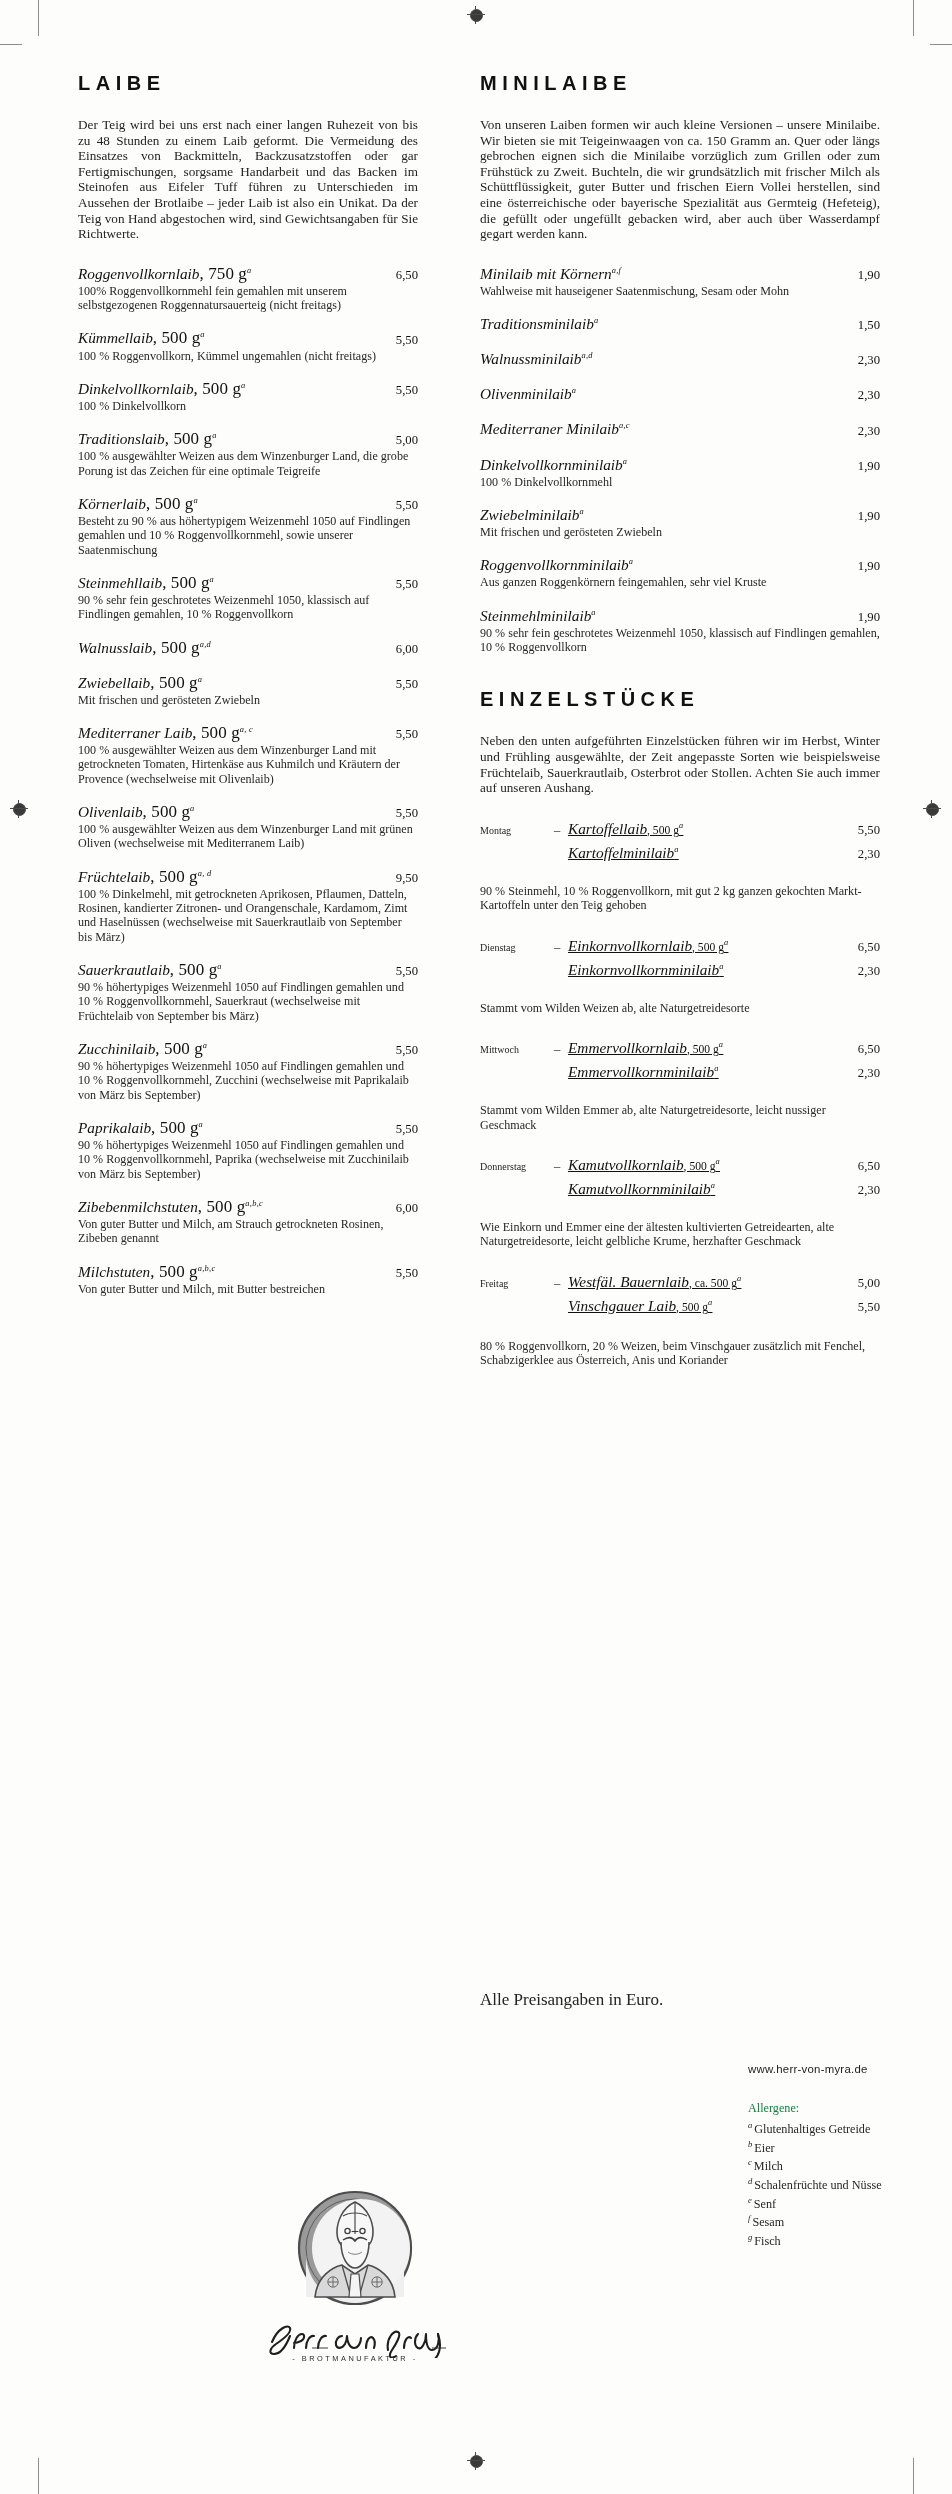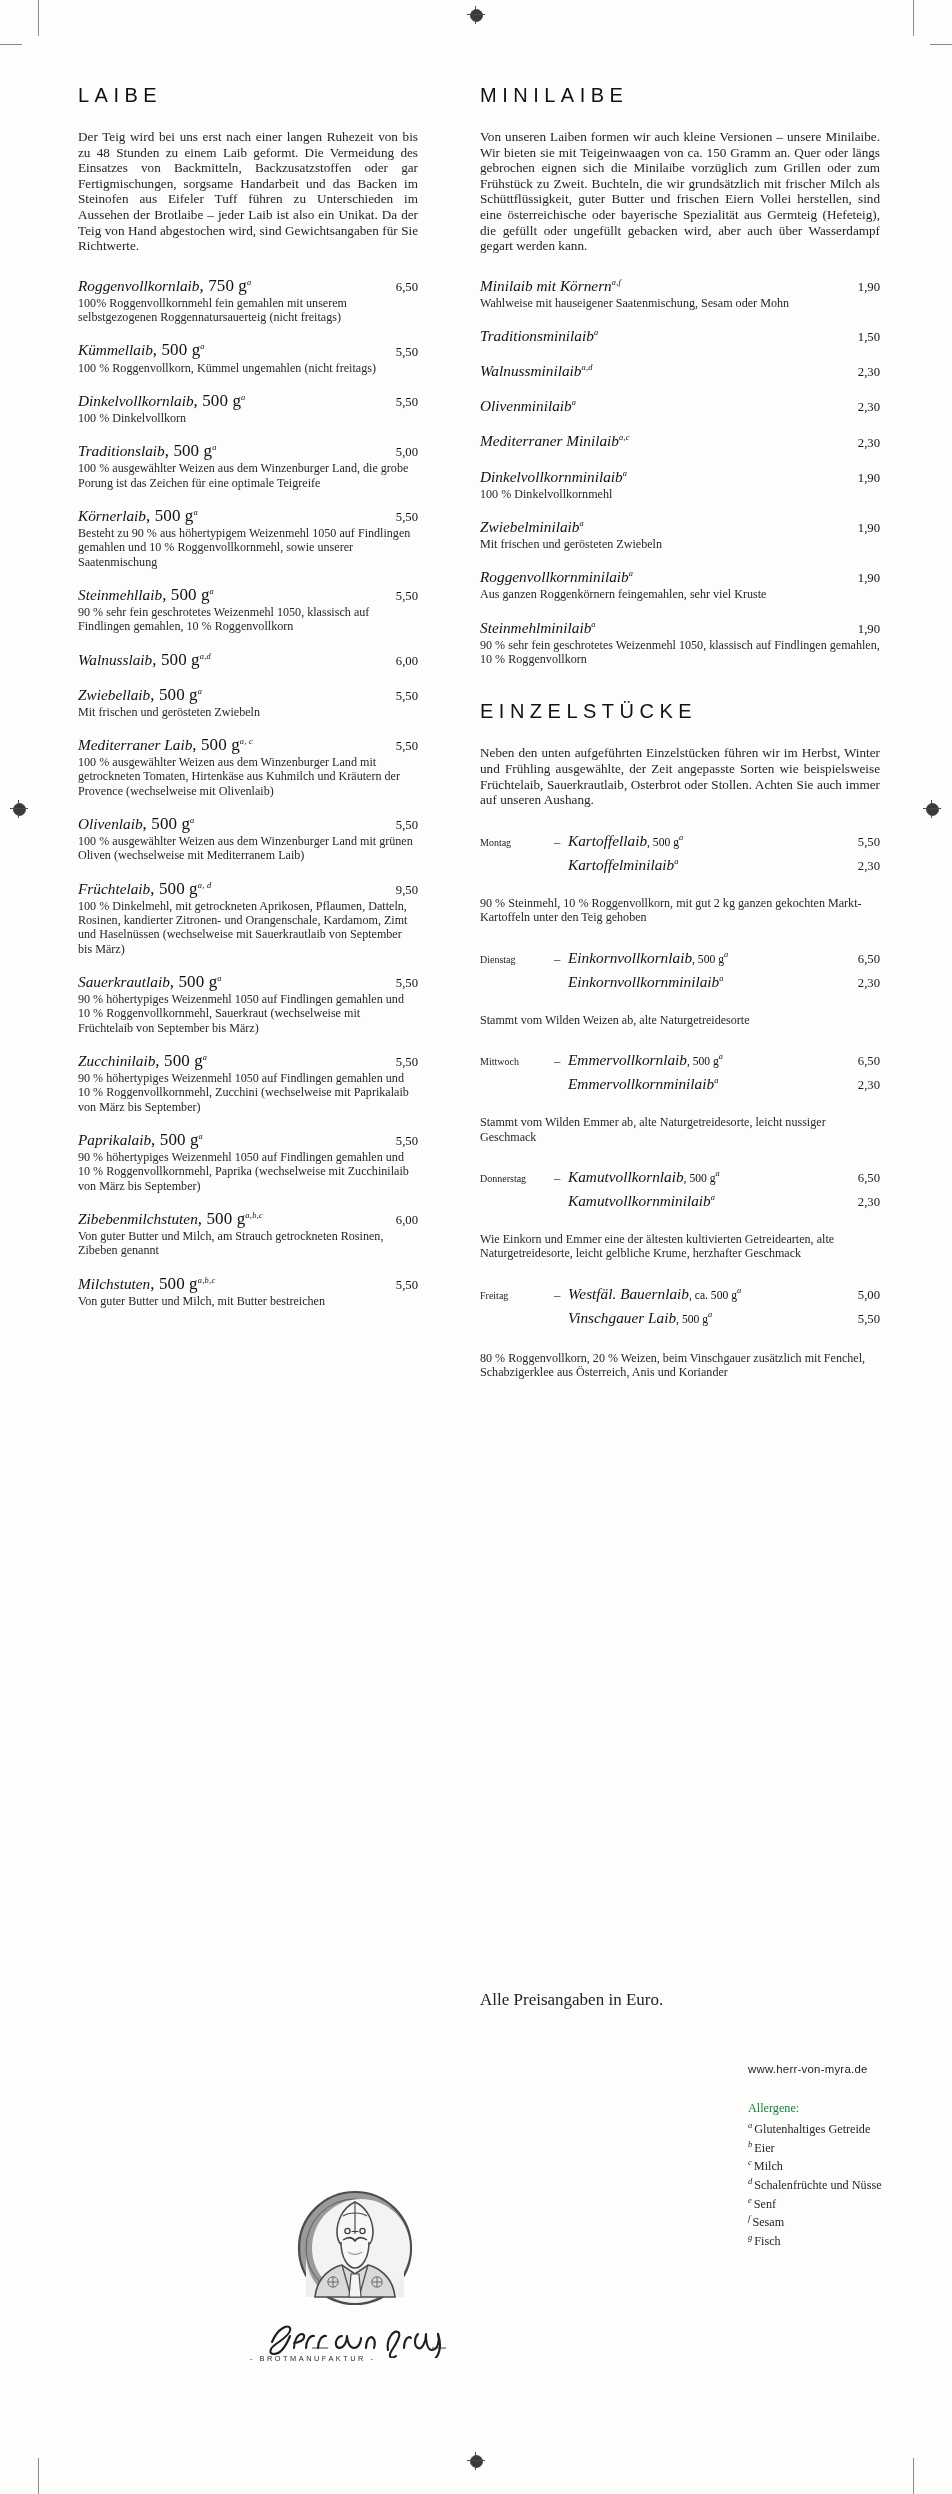--- a/index.html
+++ b/index.html
@@ -37,24 +37,24 @@
 
   .col{
     position:absolute;
     top:72px;
   }
   .col-left{left:78px;width:340px;}
   .col-right{left:480px;width:400px;}
 
   h1.section{
     font-family:"Liberation Sans", sans-serif;
-    font-weight:400;
+    font-weight:700;
     font-size:20px;
     letter-spacing:5.5px;
-    margin:12px 0 22px 0;
+    margin:0 0 22px 0;
     color:#111;
   }
   h1.section.tight{margin-top:34px;}
 
   p.intro{
     font-size:13.2px;
     line-height:15.6px;
     margin:0 0 20px 0;
     text-align:justify;
     color:#232323;
@@ -128,20 +128,21 @@
     display:flex;
     align-items:baseline;
     justify-content:space-between;
   }
   .day .dname{
     font-style:italic;
     font-size:15.3px;
     line-height:19px;
     padding-right:8px;
     color:#111;
+    text-decoration:underline;
   }
   .day .dname .wt{font-style:normal;font-size:11.6px;}
   .day .dprice{
     font-size:12.7px;
     white-space:nowrap;
     text-align:right;
     min-width:38px;
   }
   .day-note{
     font-size:12.1px;
@@ -200,20 +201,21 @@
     top:2178px;
     width:210px;
     height:215px;
   }
   .logo svg{display:block;}
   .logo .brotman{
     font-family:"Liberation Sans", sans-serif;
     font-size:7.4px;
     letter-spacing:2.5px;
     color:#2b2b2b;
+    text-align:center;
     margin-top:-4px;
   }
 </style>
 </head>
 <body>
 
 <div class="page">
 
   <div class="cropmark" style="left:38px;top:0;width:1px;height:36px;"></div>
   <div class="cropmark" style="left:913px;top:0;width:1px;height:36px;"></div>

